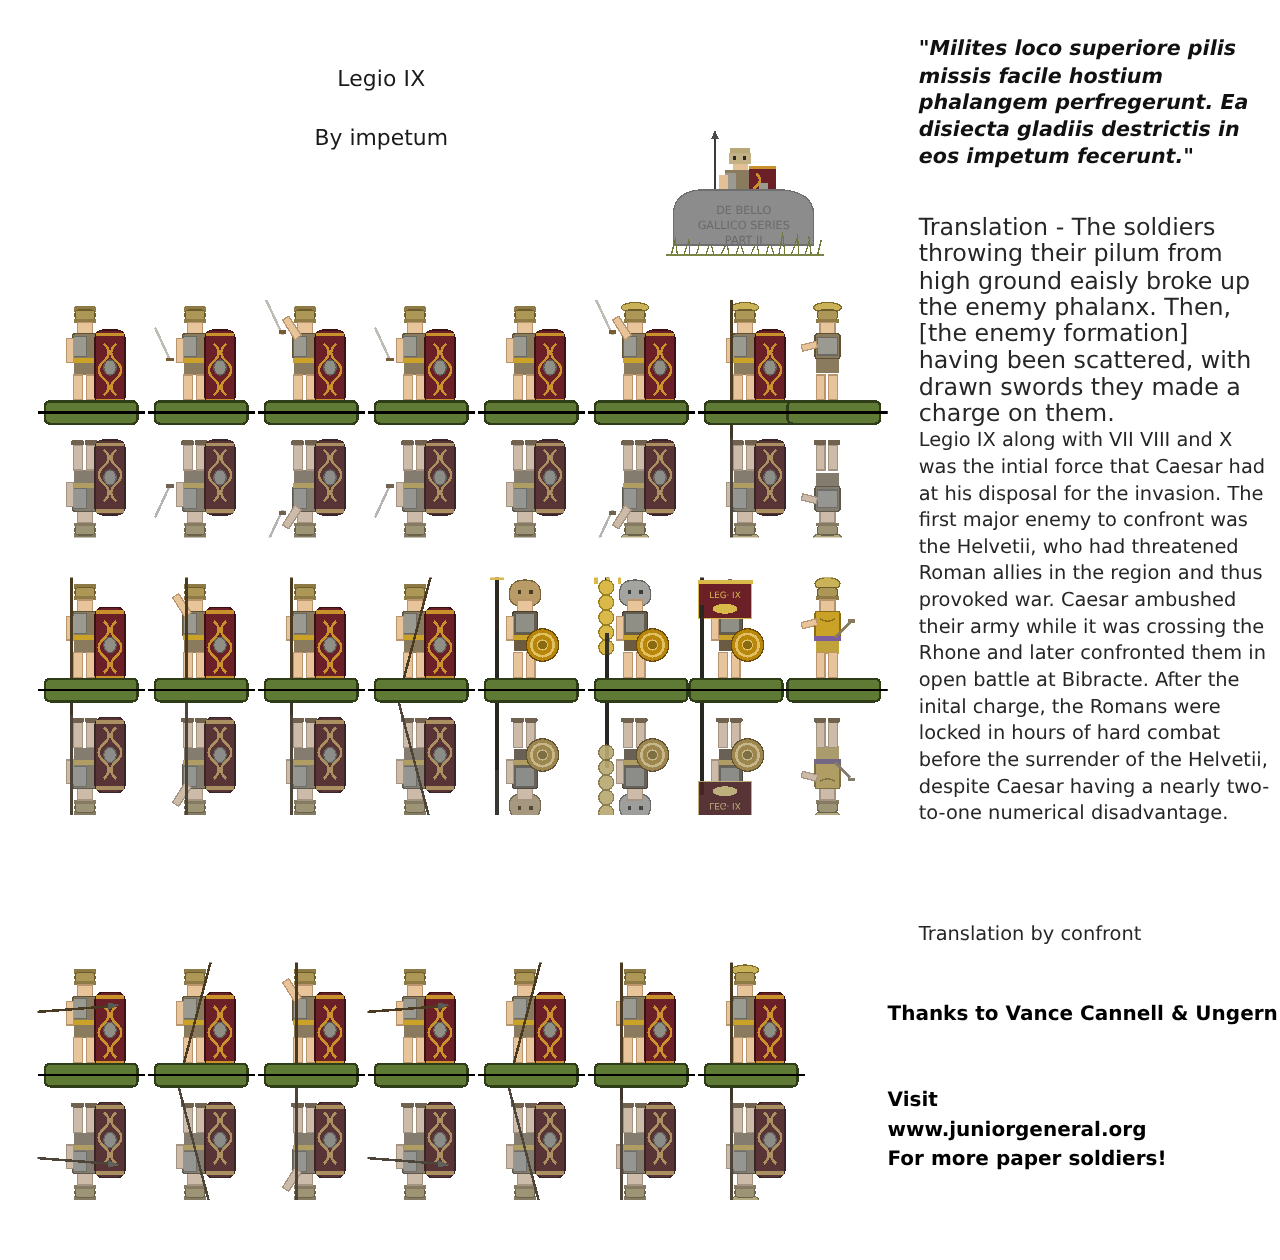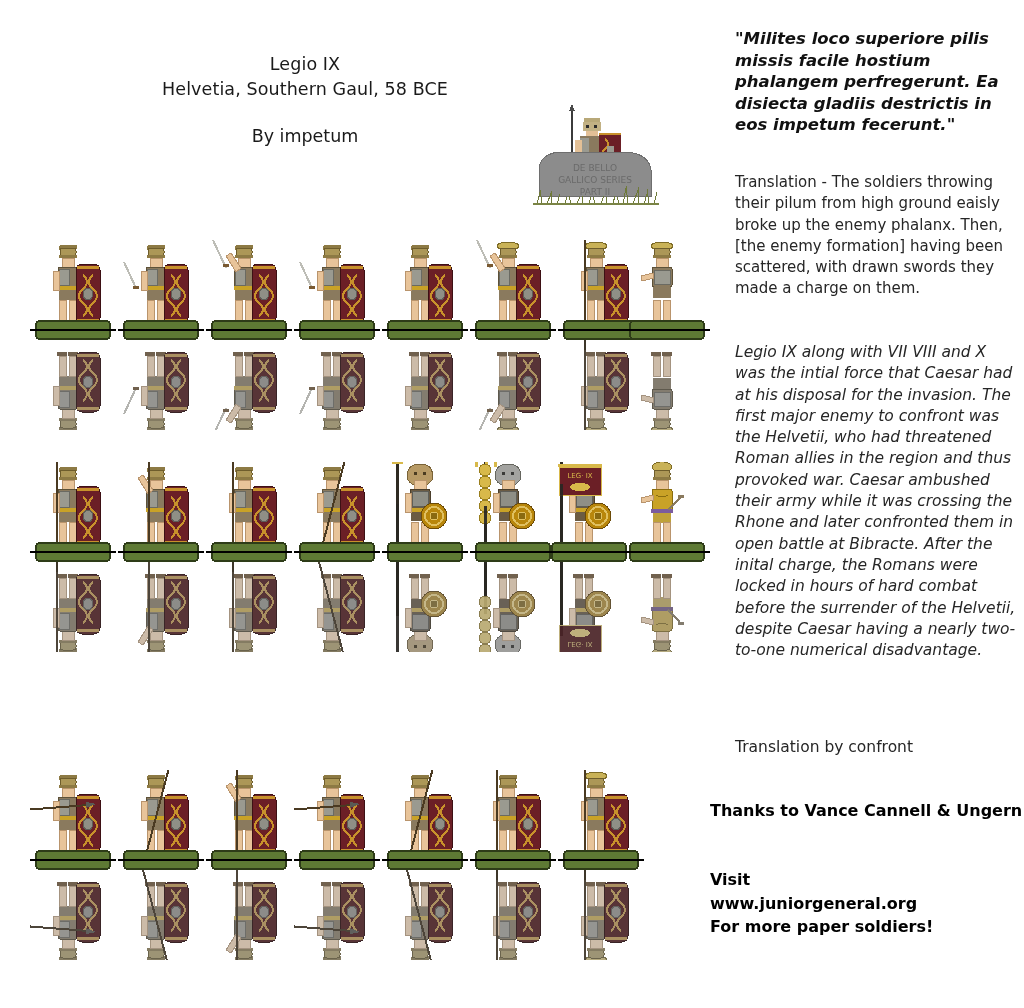--- a/index.html
+++ b/index.html
@@ -25,41 +25,40 @@
   
   .row{position:absolute;left:0;width:700px;height:0;}
   .fig{position:absolute;top:0;width:86px;height:190px;}
   .fig svg{display:block;shape-rendering:crispEdges;}
 
   
   .right-panel{position:absolute;left:710px;top:0;width:314px;height:1008px;}
   .quote{position:absolute;left:25px;top:28px;width:290px;
     font-size:16.5px;line-height:21.5px;font-weight:bold;font-style:italic;color:#111;}
   .translation{position:absolute;left:25px;top:172px;width:280px;
-    font-size:15px;line-height:21.3px;color:#262626;}
+    font-size:19px;line-height:21.3px;color:#262626;}
   .history{position:absolute;left:25px;top:342px;width:285px;
-    font-size:15.5px;line-height:21.3px;color:#262626;font-style:italic;}
+    font-size:15.5px;line-height:21.3px;color:#262626;}
   .credit{position:absolute;left:25px;top:737px;width:285px;
     font-size:15.5px;line-height:21.3px;color:#262626;}
   .thanks{position:absolute;left:0px;top:800px;width:320px;
     font-size:16px;line-height:21px;font-weight:bold;color:#000;}
   .visit{position:absolute;left:0px;top:868px;width:320px;
     font-size:16px;line-height:23.5px;font-weight:bold;color:#000;}
   .visit div{white-space:nowrap;}
 </style>
 </head>
 <body>
 
 <div class="page">
 
   <div class="left-panel">
 
     <div class="title-block">
       <div class="title-line">Legio IX</div>
-      <div class="title-line">Helvetia, Southern Gaul, 58 BCE</div>
       <div class="byline">By impetum</div>
     </div>
 
     <div class="logo">
       <svg width="130" height="110" viewBox="0 0 130 110" shape-rendering="crispEdges">
 
         <g>
           <rect x="40" y="8" width="2" height="50" fill="#3b3b3b"></rect>
           <polygon points="41,4 38,11 44,11" fill="#4a4a4a"></polygon>
           <rect x="53" y="18" width="16" height="4" fill="#b8a878"></rect>

